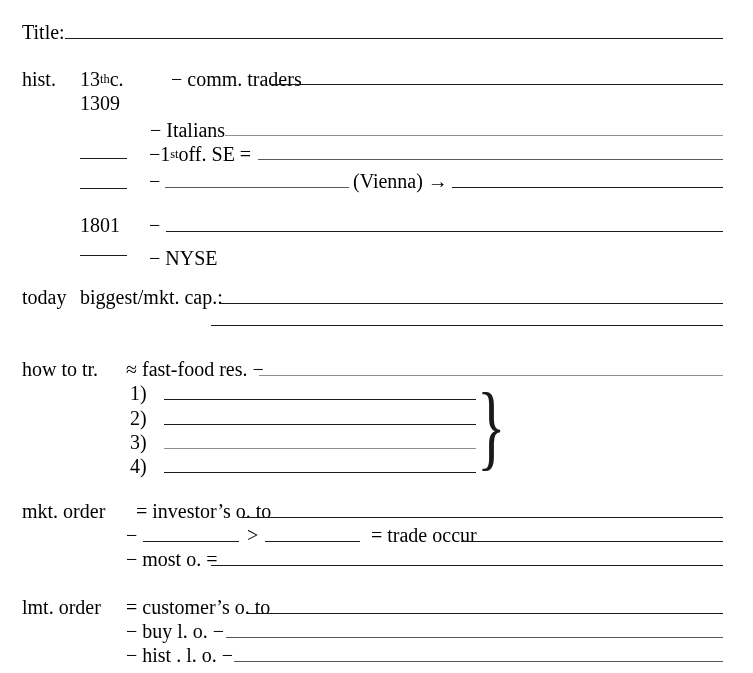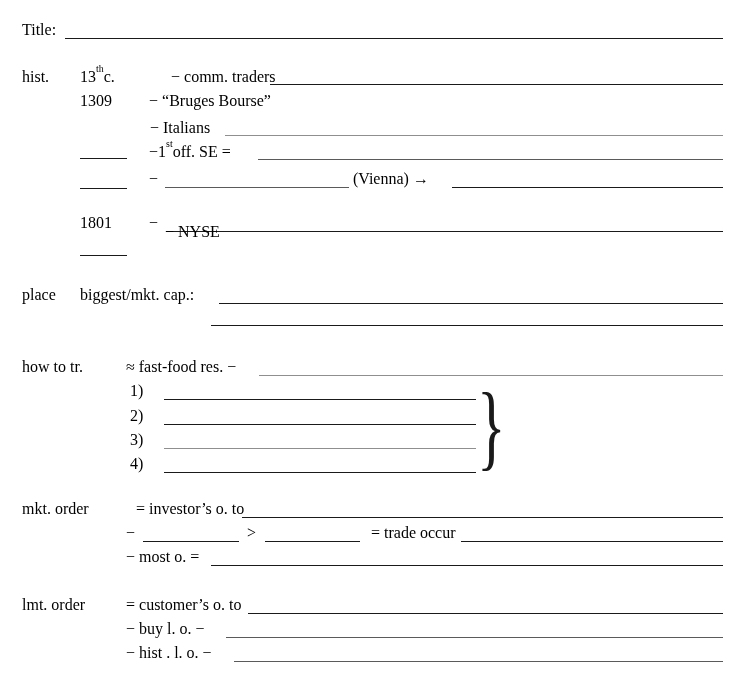--- a/index.html
+++ b/index.html
@@ -14,23 +14,23 @@
   #page {
     position: relative;
     width: 753px;
     height: 673px;
     background: #ffffff;
     overflow: hidden;
   }
   .row {
     position: absolute;
     display: flex;
-    align-items: flex-start;
+    align-items: center;
     white-space: nowrap;
-    font-size: 16px;
+    font-size: 20px;
     line-height: 1;
   }
   .lbl { white-space: nowrap; }
   .sup {
     font-size: 0.62em;
     vertical-align: super;
     line-height: 0;
   }
 
   
@@ -77,23 +77,20 @@
       <span> c.</span>
   </div>
   <div class="row" style="left:149px; top:69px;margin-left:22px;">
     <span class="lbl">− comm. traders</span>
   </div>
   <div class="hrule" style="left:270px; top:84px; width:453px;"></div>
 
   <div class="row" style="left:80px; top:93px;">
     <span>1309</span>
   </div>
-  <div class="row" style="left:149px; top:93px;">
-    <span class="lbl">− “Bruges Bourse”</span>
-  </div>
 
   <div class="row" style="left:150px; top:120px;">
     <span class="lbl">− Italians</span>
   </div>
   <div class="hrule soft" style="left:225px; top:135px; width:498px;"></div>
 
   <div class="hrule" style="left:80px; top:158px; width:47px;"></div>
   <div class="row" style="left:149px; top:144px;">
     <span>− </span>
       <span>1</span>
@@ -114,26 +111,26 @@
 
   <div class="row" style="left:80px; top:215px;">
     <span>1801</span>
   </div>
   <div class="row" style="left:149px; top:215px;">
     <span>−</span>
   </div>
   <div class="hrule" style="left:166px; top:231px; width:557px;"></div>
 
   <div class="hrule" style="left:80px; top:255px; width:47px;"></div>
-  <div class="row" style="left:149px; top:224px;margin-left:16px;">
+  <div class="row" style="left:149px; top:248px;">
     <span class="lbl">− NYSE</span>
   </div>
 
   <div class="row" style="left:22px; top:287px;">
-    <span class="lbl">place</span>
+    <span class="lbl">today</span>
   </div>
   <div class="row" style="left:80px; top:287px;">
     <span class="lbl">biggest/mkt. cap.:</span>
   </div>
   <div class="hrule" style="left:219px; top:303px; width:504px;"></div>
   <div class="hrule" style="left:211px; top:325px; width:512px;"></div>
 
   <div class="row" style="left:22px; top:359px;">
     <span class="lbl">how to tr.</span>
   </div>

